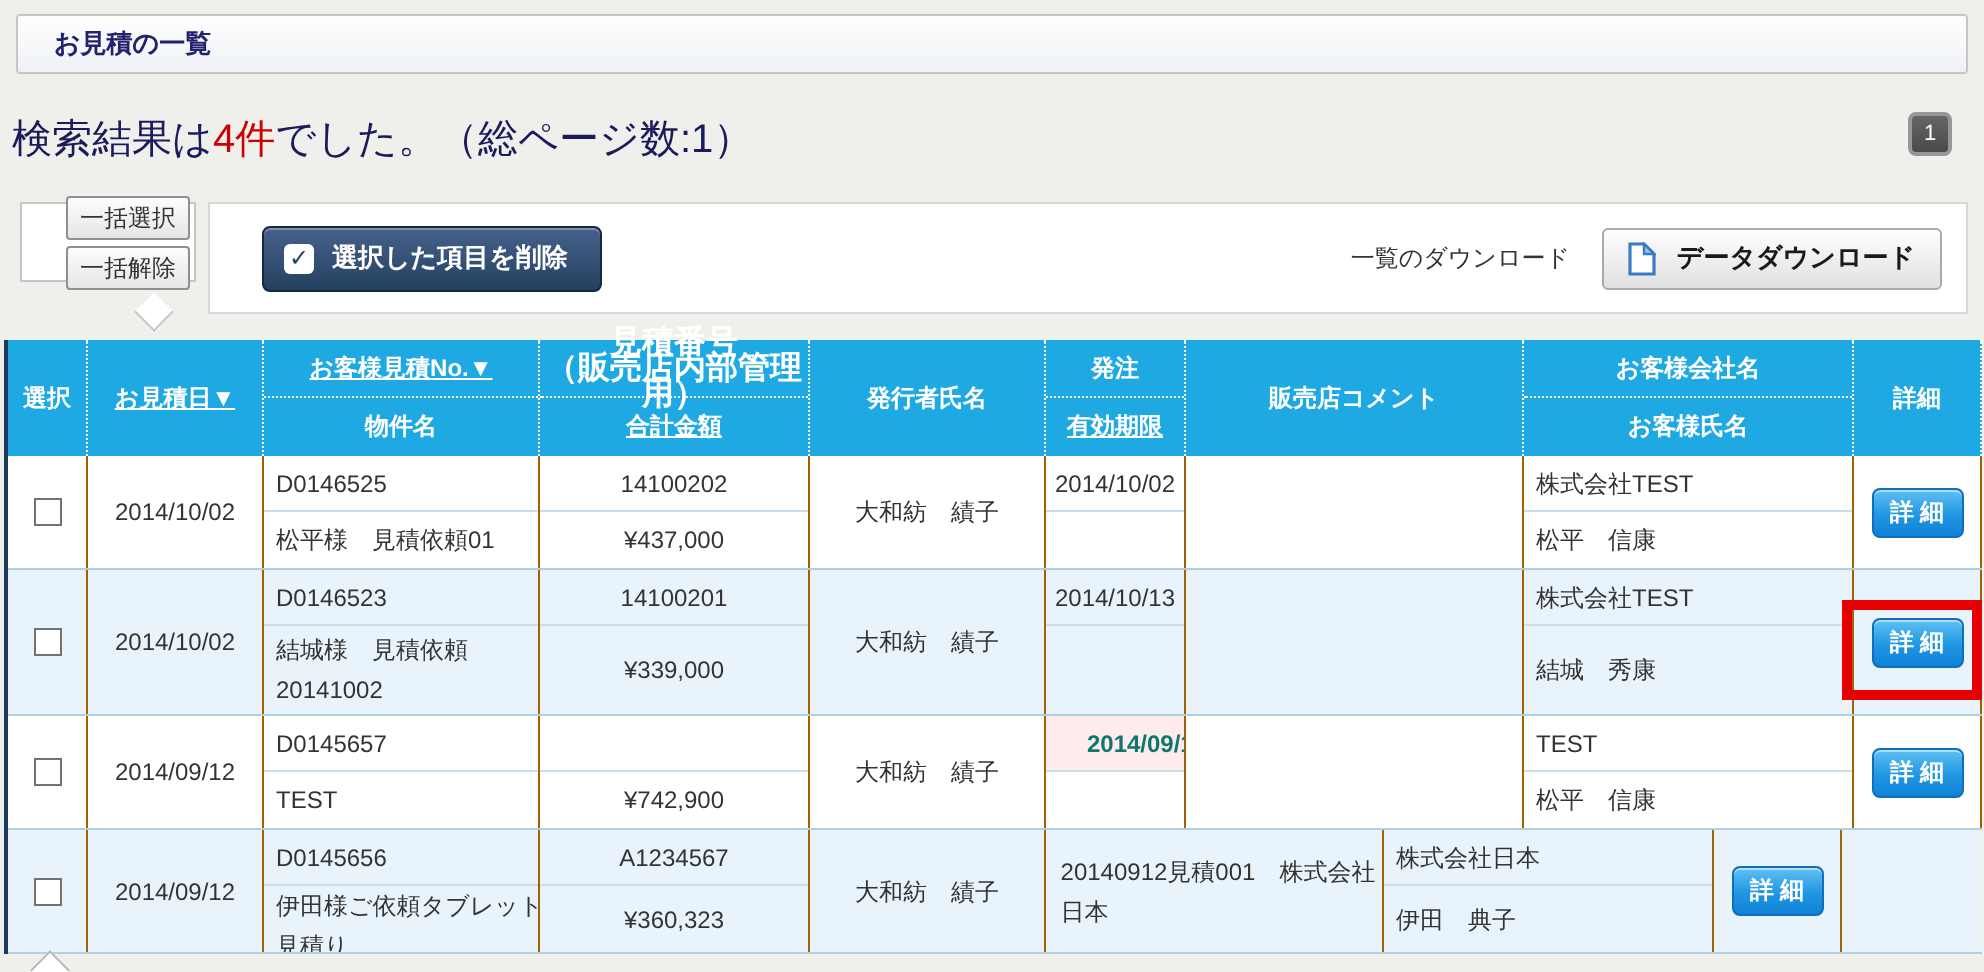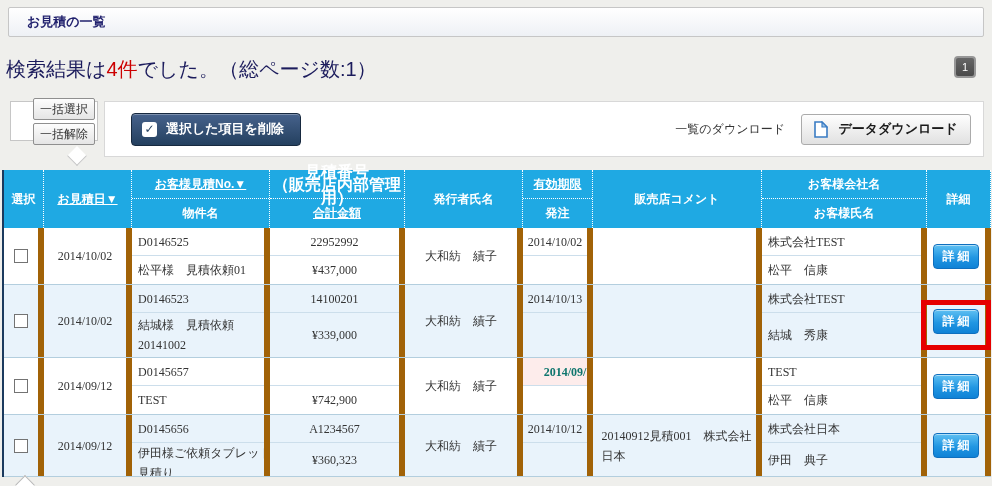--- a/index.html
+++ b/index.html
@@ -53,21 +53,21 @@
   .th { border-right: 1px dotted #fff; display: flex; align-items: center; justify-content: center; text-align: center; }
   .th-split { flex-direction: column; align-items: stretch; justify-content: flex-start; padding: 0; }
   .th-split .half { height: 29px; display: flex; align-items: center; justify-content: center; }
   .th-split .half:first-child { border-bottom: 1px dotted #fff; }
   .two-line { line-height: 13px; font-size: 16px; }
   .sort { text-decoration: underline; cursor: pointer; }
 
   .trow { display: flex; background: #fff; border-bottom: 1px solid #b3cede; }
   .trow.alt { background: #e9f3fb; }
   .r1 { height: 57px; } .r2 { height: 73px; } .r3 { height: 57px; } .r4 { height: 62px; }
-  .td { border-right: 6px solid #a16207; overflow: hidden; font-family: Liberation Serif, serif; }
+  .td { border-right: 1px solid #a16207; overflow: hidden; }
   .td.center { display: flex; align-items: center; justify-content: center; }
   .td-split { display: flex; flex-direction: column; }
   .td-split .top { height: 28px; border-bottom: 1px solid #ccdeeb; display: flex; align-items: center; flex: none; }
   .td-split .bottom { flex: 1; display: flex; align-items: center; }
   .lpad { padding-left: 6px; padding-right: 2px; }
   .jc { justify-content: center; }
   .pre { white-space: pre; line-height: 20px; }
   .urgent-bg { background: #fdeceb; }
   .urgent-text { color: #0f766e; font-weight: bold; padding-left: 32px; }
 
@@ -138,44 +138,44 @@
       <div class="th th-split c4">
         <div class="half two-line">
           <span><span>見積番号</span><br><span>（販売店内部管理用）</span></span>
         </div>
         <div class="half">
             <span class="sort">合計金額</span>
           </div>
       </div>
       <div class="th c5">発行者氏名</div>
       <div class="th th-split c6">
+        <div class="half">発注</div>
         <div class="half">
             <span class="sort">有効期限</span>
           </div>
-        <div class="half">発注</div>
       </div>
       <div class="th c7">販売店コメント</div>
       <div class="th th-split c8">
         <div class="half">お客様会社名</div>
         <div class="half">お客様氏名</div>
       </div>
       <div class="th c9">詳細</div>
     </div>
 
     <div class="trow r1">
       <div class="td c1 center">
           <div class="cb"></div>
         </div>
       <div class="td c2 center pre">2014/10/02</div>
       <div class="td td-split c3">
         <div class="top lpad pre">D0146525</div>
         <div class="bottom lpad pre">松平様　見積依頼01</div>
       </div>
       <div class="td td-split c4">
-        <div class="top jc pre">22952992</div>
+        <div class="top jc pre">14100202</div>
         <div class="bottom jc pre">¥437,000</div>
       </div>
       <div class="td c5 center pre">大和紡　績子</div>
       <div class="td td-split c6">
         <div class="top jc pre">2014/10/02</div>
         <div class="bottom jc"></div>
       </div>
       <div class="td c7 lpad center pre"></div>
       <div class="td td-split c8">
         <div class="top lpad pre">株式会社TEST</div>
@@ -251,24 +251,20 @@
       <div class="td td-split c3">
         <div class="top lpad pre">D0145656</div>
         <div class="bottom lpad pre">伊田様ご依頼タブレット
 見積り</div>
       </div>
       <div class="td td-split c4">
         <div class="top jc pre">A1234567</div>
         <div class="bottom jc pre">¥360,323</div>
       </div>
       <div class="td c5 center pre">大和紡　績子</div>
-      <div class="td td-split c6">
-        <div class="top jc pre">2014/10/12</div>
-        <div class="bottom jc"></div>
-      </div>
       <div class="td c7 lpad center pre">20140912見積001　株式会社
 日本</div>
       <div class="td td-split c8">
         <div class="top lpad pre">株式会社日本</div>
         <div class="bottom lpad pre">伊田　典子</div>
       </div>
       <div class="td c9 center">
           <div class="detail-btn">詳細</div>
         </div>
     </div>

